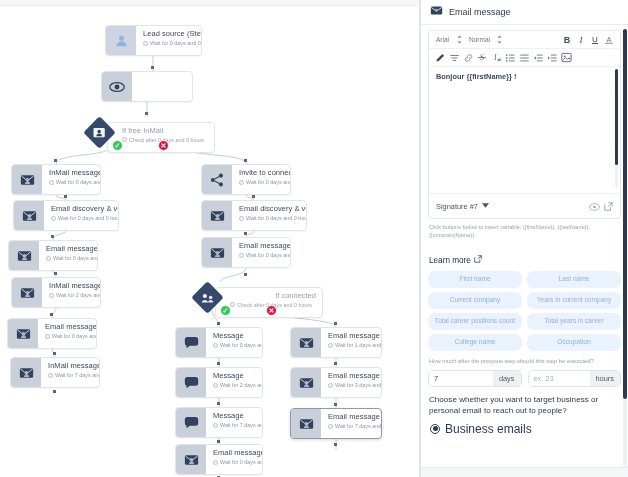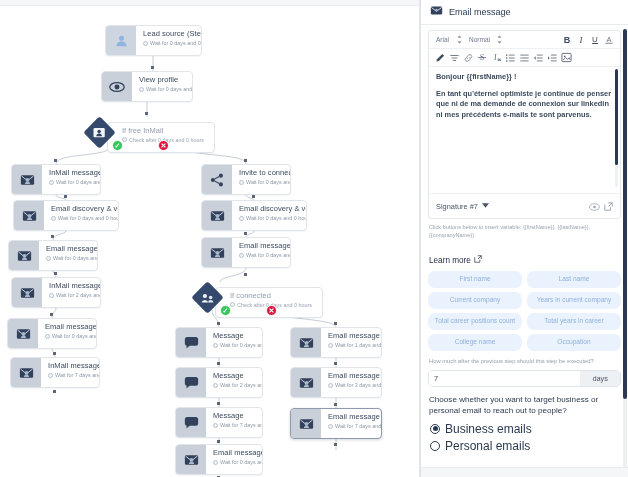--- a/index.html
+++ b/index.html
@@ -156,21 +156,21 @@
   .delay {
     flex:1; display:flex; border:1px solid #dfe4ea; border-radius:5px; overflow:hidden; height:17px;
   }
   .delay input {
     flex:1; border:0; outline:0; font-size:7.4px; color:#3b4a5e; padding:0 5px;
     font-family:"Liberation Sans", sans-serif; min-width:0; background:#fff;
   }
   .delay input::placeholder { color:#aab3bf; }
   .delay .unit {
     background:#eef1f4; color:#4d5765; font-size:7.4px;
-    display:flex; align-items:center; padding:0 12px;
+    display:flex; align-items:center; padding:0 6px;
   }
   .q2 { font-size:8.1px; color:#2c3a50; line-height:11px; margin:4px 1px 6px 1px; }
   .radios { margin-left:2px; }
   .radio { display:flex; align-items:center; gap:5px; margin-bottom:3px; cursor:pointer; }
   .radio .dot {
     width:10px;height:10px;border-radius:50%;border:1.4px solid #2b3a52;
     display:flex;align-items:center;justify-content:center; flex:none;
   }
   .radio .dot i { width:5px;height:5px;border-radius:50%; background:#2b3a52; display:none; }
   .radio.on .dot i { display:block; }
@@ -259,27 +259,20 @@
             </div>
           </div>
         </div>
         <div class="node" style="left: 101px; top: 71px; width: 92px;">
           <div class="ico">
             <svg width="16" height="12" viewBox="0 0 20 13">
               <ellipse cx="10" cy="6.5" rx="9" ry="5.6" fill="none" stroke="#33425c" stroke-width="1.6"></ellipse>
               <circle cx="10" cy="6.5" r="3.1" fill="#33425c"></circle>
             </svg>
           </div>
-          <div class="body">
-            <div class="title">View profile</div>
-            <div class="sub">
-              <span class="clockdot"></span>
-              <span>Wait for 0 days and 0 hours</span>
-            </div>
-          </div>
         </div>
         <div class="node" style="left: 11px; top: 164px; width: 90px;">
           <div class="ico">
             <svg width="15" height="14" viewBox="0 0 17 15">
               <rect x="1" y="2" width="15" height="11" rx="1.4" fill="#33425c"></rect>
               <path d="M1.7 3 L8.5 8.4 L15.3 3" fill="none" stroke="#dde4ee" stroke-width="1"></path>
               <circle cx="8.5" cy="7.4" r="2.1" fill="#a8b7cc"></circle>
               <path d="M5.6 12 a2.9 2.9 0 0 1 5.8 0 Z" fill="#a8b7cc"></path>
             </svg>
           </div>
@@ -554,21 +547,21 @@
           <div class="condbox" style="width:108px">
             <div class="title">If free InMail</div>
             <div class="sub">
               <span class="clockdot"></span>
               <span>Check after 0 days and 0 hours</span>
             </div>
           </div>
         </div>
         <div class="branchdot yes" style="left: 112px; top: 140px;">✓</div>
         <div class="branchdot no" style="left: 158px; top: 140px;">✕</div>
-        <div class="cond" style="left: 196px; top: 282px;">
+        <div class="cond" style="left: 196px; top: 282px; text-align: right;">
           <div class="diamond">
             <span class="g">
               <svg width="14" height="12" viewBox="0 0 16 13">
                 <circle cx="5" cy="4" r="2.4" fill="#f2f5f9"></circle>
                 <path d="M1.2 11.5 a3.9 3.9 0 0 1 7.6 0 Z" fill="#f2f5f9"></path>
                 <circle cx="11.6" cy="5.6" r="2" fill="#dfe7f1"></circle>
                 <path d="M8.6 11.5 a3 3 0 0 1 6 0 Z" fill="#dfe7f1"></path>
               </svg>
             </span>
           </div>
@@ -704,21 +697,20 @@
             <svg width="11" height="11" viewBox="0 0 12 12">
                 <rect x="1" y="1.5" width="10" height="9" rx="1" fill="none" stroke="#5b6777" stroke-width="1"></rect>
               <circle cx="4" cy="4.7" r="1" fill="#5b6777"></circle>
                 <path d="M2 9 L5 6 L7 8 L9 6.4 L10 8.5" fill="none" stroke="#5b6777" stroke-width="1"></path>
               </svg>
           </span>
         </div>
 
         <div class="etext">
           <p>Bonjour {{firstName}} !</p>
-          <p>En tant qu'éternel optimiste je continue de penser que ni de ma demande de connexion sur linkedin ni mes précédents e-mails te sont parvenus.</p>
           <div id="ed-sbar-track"></div>
           <div id="ed-sbar-thumb"></div>
         </div>
 
         <div class="sigbar">
           <span class="sg">Signature #7</span>
           <span class="car">
             <svg width="7" height="5" viewBox="0 0 8 5">
                 <path d="M0 0 H8 L4 5 Z" fill="#4a5566"></path>
               </svg>
@@ -764,35 +756,35 @@
           <div class="varbtn">Occupation</div>
         </div>
 
       <div class="q">How much after the previous step should this step be executed?</div>
 
       <div class="delayrow">
         <div class="delay">
           <input value="7" style="">
           <span class="unit">days</span>
         </div>
+        <div class="delay">
+          <input placeholder="ex. 23" style="">
+          <span class="unit">hours</span>
+        </div>
       </div>
 
       <div class="q2">Choose whether you want to target business or personal email to reach out to people?</div>
 
       <div class="radios" id="radio-group">
           <div class="radio on">
             <span class="dot">
               <i></i>
             </span>
             <span class="lb">Business emails</span>
           </div>
-          <div class="radio">
-            <span class="dot"></span>
-            <span class="lb">Personal emails</span>
-          </div>
         </div>
 
       <div class="sbar" id="panel-sbar-track"></div>
       <div class="sbar" id="panel-sbar-thumb"></div>
     </div>
 
     <div id="panel-foot"></div>
   </div>
 </div>
 

